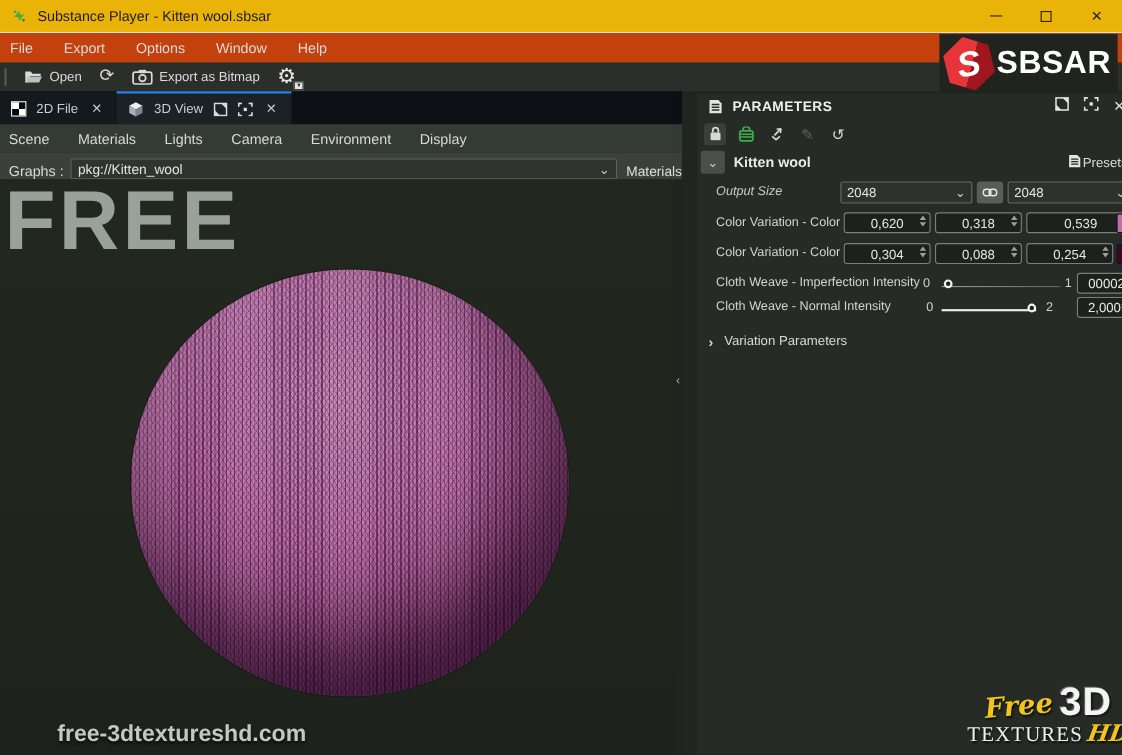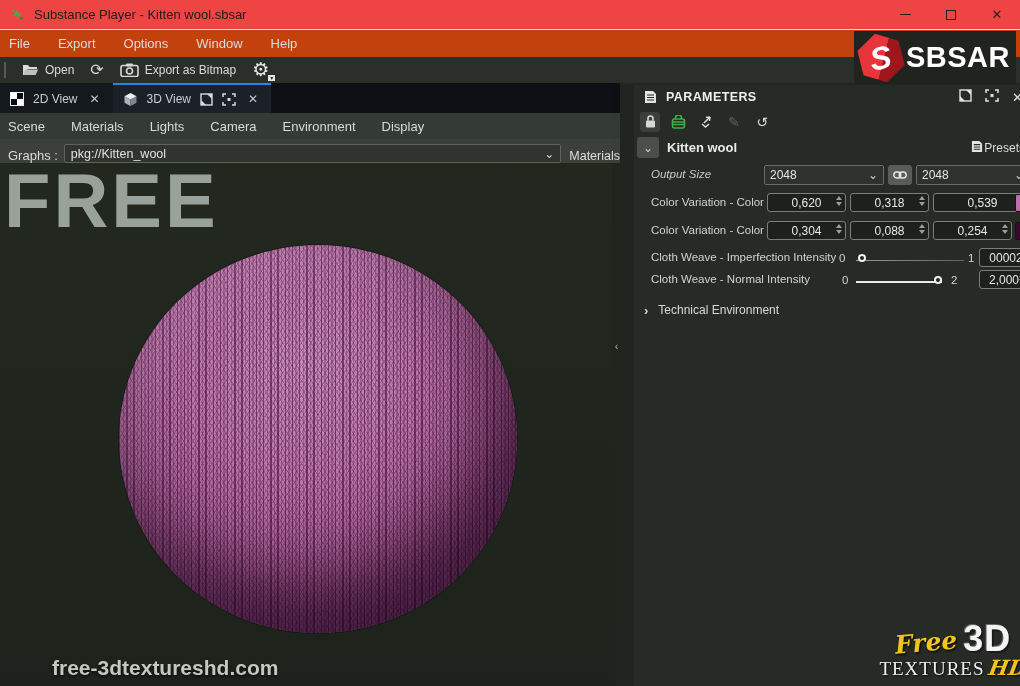--- a/index.html
+++ b/index.html
@@ -1,21 +1,21 @@
 <!DOCTYPE html>
 <html><head>
 <meta charset="utf-8">
 <style>
   * { margin:0; padding:0; box-sizing:border-box; }
   html,body { width:1020px; height:686px; overflow:hidden; }
   body { font-family:"Liberation Sans","DejaVu Sans",sans-serif; background:#20251f; position:relative; }
   .abs { position:absolute; }
 
   
-  .titlebar { left:0; top:0; width:1020px; height:30px; background:#ef4444; border-bottom:1px solid #e3e3e3; display:flex; align-items:center; }
+  .titlebar { left:0; top:0; width:1020px; height:30px; background:#eab308; border-bottom:1px solid #e3e3e3; display:flex; align-items:center; }
   .app-icon { width:15px; height:15px; margin-left:10px; position:relative; }
   .app-icon svg { width:15px; height:15px; }
   .title-text { margin-left:9px; font-size:13px; color:#1c1c1c; }
   .win-controls { margin-left:auto; display:flex; align-items:center; height:100%; }
   .win-btn { width:46px; height:100%; display:flex; align-items:center; justify-content:center; color:#222; font-size:13px; cursor:default; }
   .win-btn .sq { width:10px; height:10px; border:1px solid #222; }
   .win-btn .mini { width:11px; height:1px; background:#222; display:block; }
 
   
   .menubar { left:0; top:30px; width:1020px; height:27px; background:#c2410c; display:flex; align-items:center; }
@@ -192,21 +192,21 @@
 <div class="abs sbsar">
   <div class="hexa">
       <span>S</span>
     </div>
   <span class="sbsar-text">SBSAR</span>
 </div>
 
 <div class="abs tabbar">
   <div class="tab">
     <span class="checker"></span>
-    <span>2D View</span>
+    <span>2D File</span>
     <span class="x">✕</span>
   </div>
   <div class="tab active">
     <span class="tab-ico">
         <svg width="15" height="15" viewBox="0 0 15 15">
           <path d="M7.5 1 13.5 4.2 7.5 7.5 1.5 4.2Z" fill="#eceff1"></path>
           <path d="M1.5 4.2 7.5 7.5 7.5 14 1.5 10.8Z" fill="#aab2b8"></path>
           <path d="M13.5 4.2 7.5 7.5 7.5 14 13.5 10.8Z" fill="#7d868d"></path>
         </svg>
       </span>
@@ -418,21 +418,21 @@
         <span>2,000</span>
         <span class="spin">
           <i class="up"></i>
           <i class="dn"></i>
         </span>
       </div>
   </div>
 
   <div class="tech-row">
     <span class="tech-chev">›</span>
-    <span class="tech-label">Technical Environment</span>
+    <span class="tech-label">Variation Parameters</span>
   </div>
 
   <div class="abs free3d" style="left:241px; top:533px;">
     <div class="f3d-row1">
       <span class="f3d-free">Free</span>
       <span class="f3d-3d">3D</span>
     </div>
     <div class="f3d-row2">
       <span class="f3d-tex">TEXTURES</span>
       <span class="f3d-hd">HD</span>

